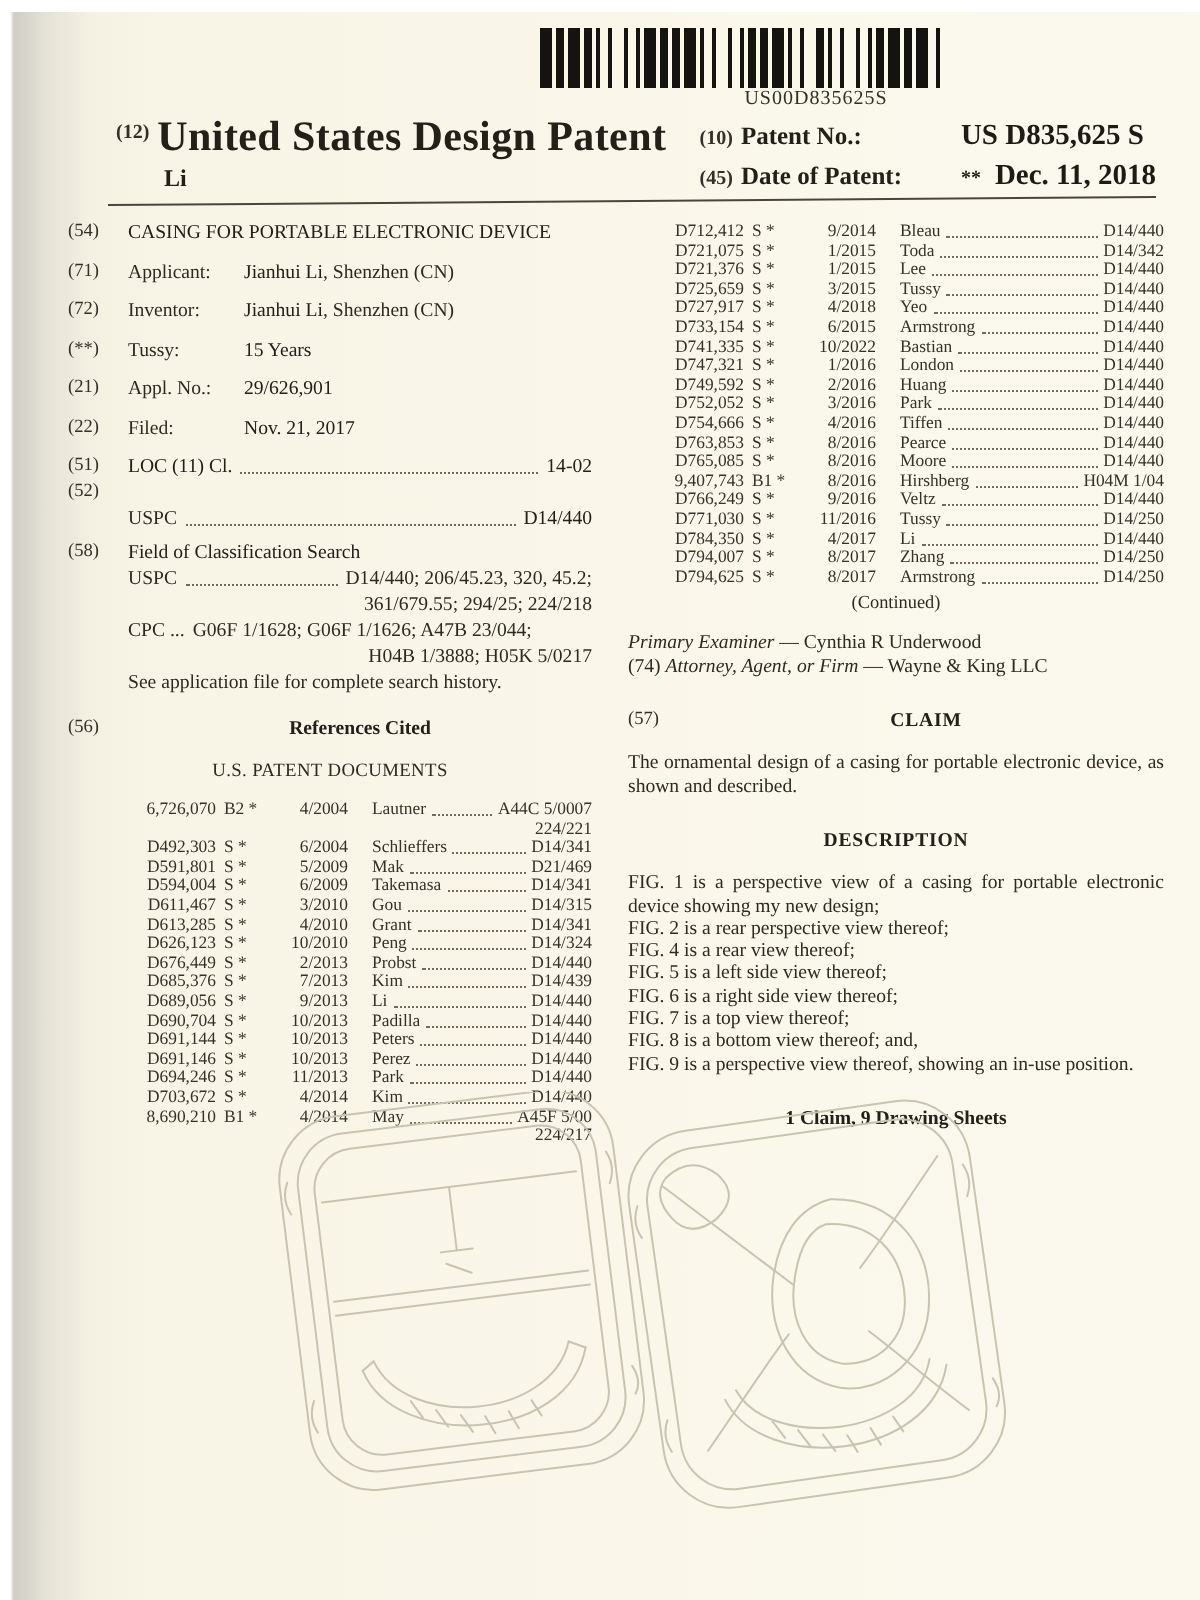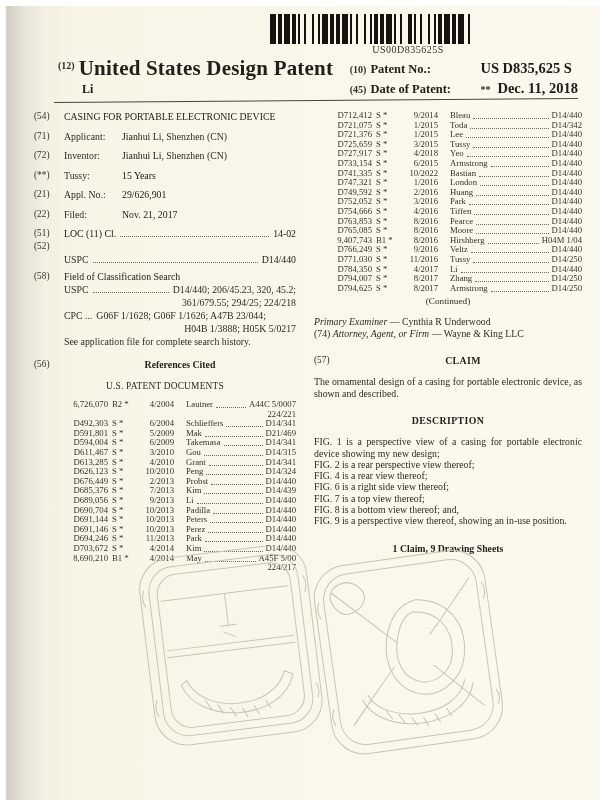--- a/index.html
+++ b/index.html
@@ -531,20 +531,21 @@
       </div>
       <div class="figlist">
 
           <div>FIG. 1 is a perspective view of a casing for portable electronic device showing my new design;</div>
 
           <div>FIG. 2 is a rear perspective view thereof;</div>
 
 
           <div>FIG. 4 is a rear view thereof;</div>
 
+          <div>FIG. 5 is a left side view thereof;</div>
 
           <div>FIG. 6 is a right side view thereof;</div>
 
           <div>FIG. 7 is a top view thereof;</div>
 
           <div>FIG. 8 is a bottom view thereof; and,</div>
 
           <div>FIG. 9 is a perspective view thereof, showing an in-use position.</div>
         </div>
 

